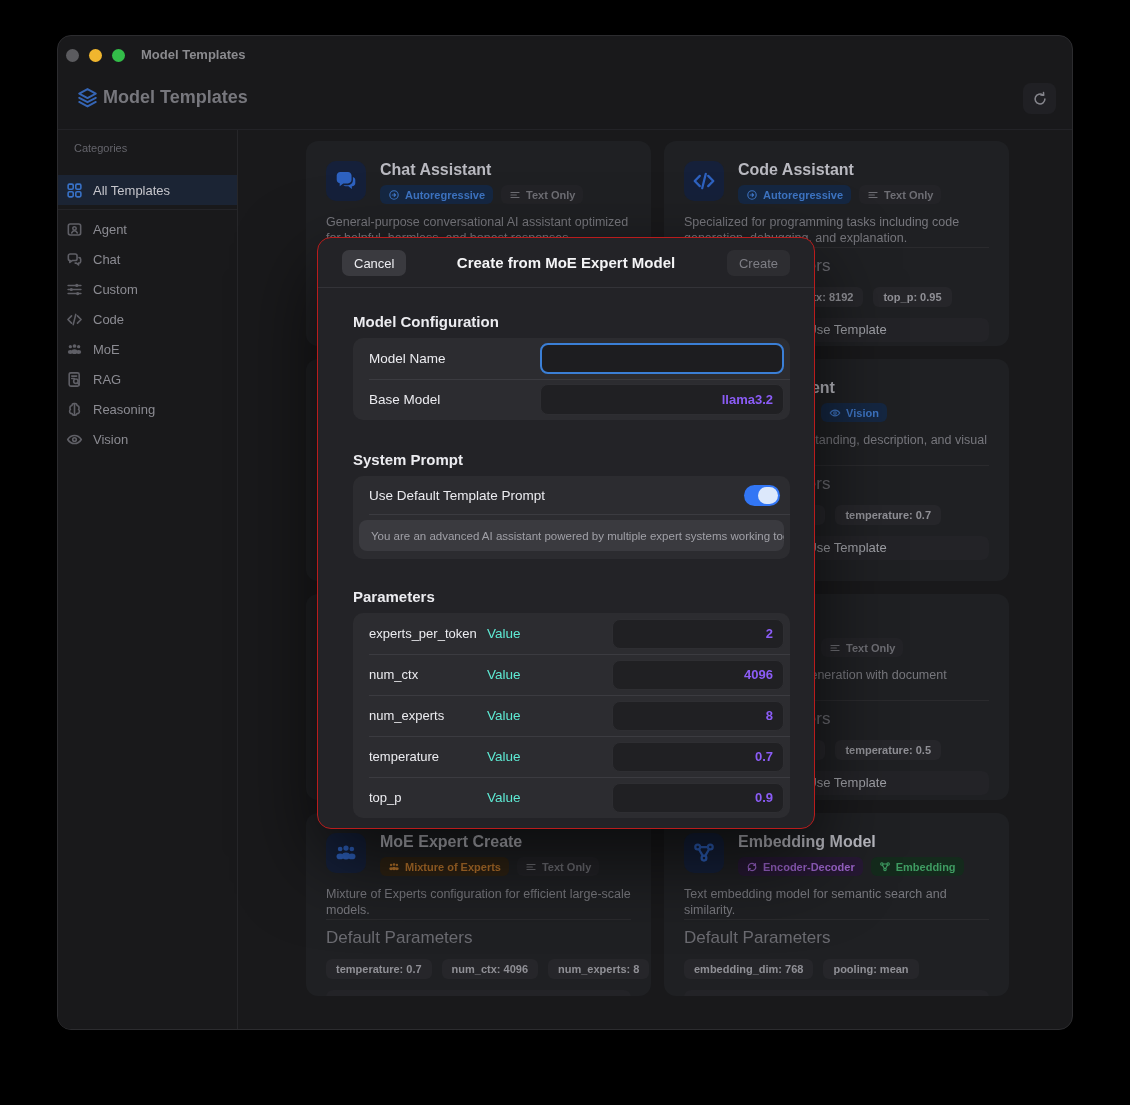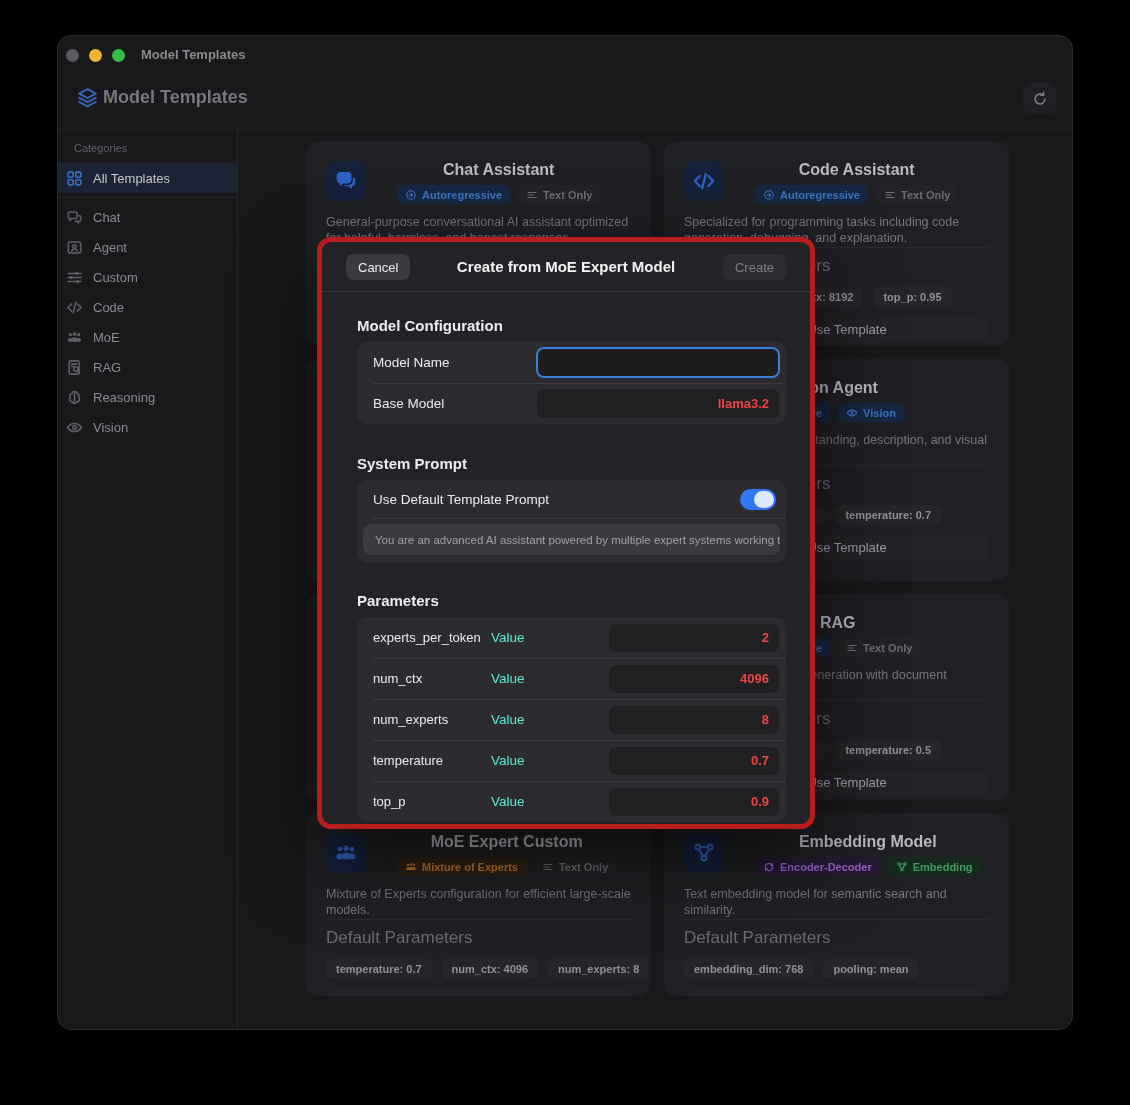--- a/index.html
+++ b/index.html
@@ -20,32 +20,32 @@
   .app-icon { position:absolute; left:19px; top:51px; width:21px; height:21px; color:#3565b5; }
   .h1 { position:absolute; left:45px; top:51px; font-size:18px; font-weight:bold; color:#77777d; }
   .refresh-btn { position:absolute; left:965px; top:47px; width:33px; height:31px;
     background:#202024; border:none; border-radius:8px; color:#85858c;
     display:flex; align-items:center; justify-content:center; }
   .header-sep { position:absolute; top:93px; left:0; right:0; height:1px; background:#232327; }
 
   
   .sidebar { position:absolute; top:94px; left:0; width:180px; bottom:0;
     background:#19191b; border-right:1px solid #262629; }
-  .cat-label { margin:12px 0 9px 16px; font-size:11px; color:#64646b; }
+  .cat-label { margin:12px 0 21px 16px; font-size:11px; color:#64646b; }
   .side-item { display:flex; align-items:center; height:30px; padding-left:8px; gap:10px;
     font-size:13px; color:#8b8b92; cursor:default; }
   .side-item .icn { width:17px; height:17px; color:#5f5f66; display:flex; flex:none; }
   .side-item.selected { background:#1b2434; color:#c6c6cc; }
   .side-item.selected .icn { color:#3872c8; }
   .side-sep { height:1px; background:#242428; margin:4px 0; }
 
   
   .card { position:absolute; background:#1f2023; border-radius:12px;
     padding:20px 20px 13px 20px; display:flex; flex-direction:column; overflow:hidden; }
-  .card-head { display:flex; gap:31px; align-items:flex-start;text-align:center; }
+  .card-head { display:flex; gap:14px; align-items:flex-start; }
   .cicon { width:40px; height:40px; border-radius:10px; background:#15203a; color:#2e62c0;
     display:flex; align-items:center; justify-content:center; flex:none; }
   .cicon svg { width:24px; height:24px; }
   .ctitle { font-size:16px; font-weight:bold; color:#b9b9c0; }
   .badges { display:flex; gap:8px; margin-top:6px; }
   .badge { display:inline-flex; align-items:center; gap:5px; height:19px; padding:0 8px;
     border-radius:6px; font-size:11px; font-weight:bold; white-space:nowrap; }
   .badge .icn { width:12px; height:12px; display:flex; }
   .badge-blue   { background:#152742; color:#3d74c2; }
   .badge-gray   { background:#232327; color:#6e6e74; }
@@ -58,38 +58,38 @@
   .chips { display:flex; gap:10px; margin-top:11px; height:20px; }
   .chip { height:20px; padding:0 10px; display:inline-flex; align-items:center; border-radius:6px;
     background:#26262a; font-size:11px; font-weight:bold; color:#909096; white-space:nowrap; }
   .use-template { margin-top:11px; height:24px; border:none; border-radius:7px; background:#232327;
     color:#9fa0a6; font-size:13px; display:flex; align-items:center; justify-content:center;
     gap:7px; font-family:inherit; flex:none; }
   .use-template .icn { width:14px; height:14px; display:flex; }
 
   
   .modal { position:absolute; left:259px; top:201px; width:498px; height:592px;
-    background:#232327; border:5px solid #b91c1c; border-radius:14px; z-index:10;
+    background:#232327; border:1px solid #b91c1c; border-radius:14px; z-index:10;
     box-shadow:0 30px 80px rgba(0,0,0,.65); }
   .m-header { height:50px; position:relative; display:flex; align-items:center;
     justify-content:center; border-bottom:1px solid #333338; }
   .m-btn { position:absolute; top:12px; height:26px; padding:0 12px; border:none; border-radius:7px;
     font-size:13px; font-family:inherit; }
   .m-cancel { left:24px; background:#3a3a3f; color:#ececf0; }
   .m-create { right:24px; background:#2d2d31; color:#7e7e85; }
   .m-title { font-size:15px; font-weight:bold; color:#f4f4f6; }
   .m-body { padding:0 24px;margin-left:11px; }
   .m-section { font-size:15px; font-weight:bold; color:#ececf0; }
   .ms-1 { margin-top:25px; } .ms-2 { margin-top:31px; } .ms-3 { margin-top:29px; }
   .m-group { margin-top:8px; background:#2c2c30; border-radius:10px; }
   .m-row { height:41px; display:flex; align-items:center; padding:0 6px 0 16px; position:relative; }
   .m-row.rb::before { content:""; position:absolute; top:0; left:16px; right:0; height:1px; background:#3b3b40; }
   .m-label { font-size:13.5px; color:#ececf0; flex:1; }
   .m-input { width:244px; height:31px; background:#202023; border:1px solid #2e2e32; border-radius:8px;
-    color:#ef4444; font-size:13px; font-weight:bold; text-align:right; padding:0 10px; font-family:inherit; }
+    color:#8b5cf6; font-size:13px; font-weight:bold; text-align:right; padding:0 10px; font-family:inherit; }
   .m-input.focused { border:2.5px solid #3b7fd6; background:#1d1d20; }
   .toggle-row { height:38px; }
   .toggle { width:36px; height:21px; border-radius:11px; background:#3276f5; position:relative;
     margin-right:4px; flex:none; }
   .toggle::after { content:""; position:absolute; right:2px; top:2px; width:20px; height:17px;
     border-radius:9px; background:#dce8fb; }
   .prompt-wrap { padding:6px 6px 8px 6px; position:relative; }
   .prompt-wrap::before { content:""; position:absolute; top:0; left:16px; right:0; height:1px; background:#3b3b40; }
   .prompt-box { height:31px; background:#3a3a3f; border-radius:8px; display:flex; align-items:center;
     padding:0 12px; font-size:11.5px; color:#a0a0a7; white-space:nowrap; overflow:hidden; }
@@ -136,35 +136,35 @@
               <rect x="2" y="9.2" width="4.8" height="4.8" rx="1.2"></rect>
               <rect x="9.2" y="9.2" width="4.8" height="4.8" rx="1.2"></rect>
             </svg>
           </span>
           <span>All Templates</span>
         </div>
         <div class="side-sep"></div>
         <div class="side-item">
           <span class="icn">
             <svg viewBox="0 0 16 16" fill="none" stroke="currentColor" stroke-width="1.5" stroke-linecap="round" stroke-linejoin="round">
-              <path d="M2.2 4.6c0-1 .8-1.8 1.8-1.8h4.6c1 0 1.8.8 1.8 1.8v2.6c0 1-.8 1.8-1.8 1.8H5.8L3.6 10.8V9H4c-1 0-1.8-.8-1.8-1.8z"></path>
-              <path d="M12.2 6.2c.9 0 1.6.7 1.6 1.6v2c0 .9-.7 1.6-1.6 1.6h-.4v1.7l-2-1.7H8.6"></path>
-            </svg>
-          </span>
-          <span>Chat</span>
-        </div>
-        <div class="side-item">
-          <span class="icn">
-            <svg viewBox="0 0 16 16" fill="none" stroke="currentColor" stroke-width="1.5" stroke-linecap="round" stroke-linejoin="round">
               <rect x="2.2" y="2.8" width="11.6" height="10.4" rx="1.8"></rect>
               <circle cx="8" cy="7" r="1.6"></circle>
               <path d="M5.4 11.2c.5-1.3 1.5-2 2.6-2s2.1.7 2.6 2"></path>
             </svg>
           </span>
           <span>Agent</span>
+        </div>
+        <div class="side-item">
+          <span class="icn">
+            <svg viewBox="0 0 16 16" fill="none" stroke="currentColor" stroke-width="1.5" stroke-linecap="round" stroke-linejoin="round">
+              <path d="M2.2 4.6c0-1 .8-1.8 1.8-1.8h4.6c1 0 1.8.8 1.8 1.8v2.6c0 1-.8 1.8-1.8 1.8H5.8L3.6 10.8V9H4c-1 0-1.8-.8-1.8-1.8z"></path>
+              <path d="M12.2 6.2c.9 0 1.6.7 1.6 1.6v2c0 .9-.7 1.6-1.6 1.6h-.4v1.7l-2-1.7H8.6"></path>
+            </svg>
+          </span>
+          <span>Chat</span>
         </div>
         <div class="side-item">
           <span class="icn">
             <svg viewBox="0 0 16 16" fill="none" stroke="currentColor" stroke-width="1.5" stroke-linecap="round" stroke-linejoin="round">
               <path d="M2 4.2h12M2 8h12M2 11.8h12"></path>
               <circle cx="10.2" cy="4.2" r="1.5" fill="currentColor" stroke="none"></circle>
               <circle cx="5" cy="8" r="1.5" fill="currentColor" stroke="none"></circle>
               <circle cx="11" cy="11.8" r="1.5" fill="currentColor" stroke="none"></circle>
             </svg>
           </span>
@@ -423,21 +423,21 @@
             <svg viewBox="0 0 16 16" fill="currentColor" stroke="none">
               <circle cx="4.1" cy="5.3" r="1.55"></circle>
               <circle cx="8" cy="4.7" r="1.75"></circle>
               <circle cx="11.9" cy="5.3" r="1.55"></circle>
               <ellipse cx="4.1" cy="10.3" rx="2.4" ry="1.9"></ellipse>
               <ellipse cx="11.9" cy="10.3" rx="2.4" ry="1.9"></ellipse>
               <ellipse cx="8" cy="10" rx="2.7" ry="2.3"></ellipse>
             </svg>
           </div>
           <div>
-            <div class="ctitle">MoE Expert Custom</div>
+            <div class="ctitle">MoE Expert Create</div>
             <div class="badges">
               <span class="badge badge-orange">
                 <span class="icn">
                   <svg viewBox="0 0 16 16" fill="currentColor" stroke="none">
                     <circle cx="4.1" cy="5.3" r="1.55"></circle>
                     <circle cx="8" cy="4.7" r="1.75"></circle>
                     <circle cx="11.9" cy="5.3" r="1.55"></circle>
                     <ellipse cx="4.1" cy="10.3" rx="2.4" ry="1.9"></ellipse>
                     <ellipse cx="11.9" cy="10.3" rx="2.4" ry="1.9"></ellipse>
                     <ellipse cx="8" cy="10" rx="2.7" ry="2.3"></ellipse>

